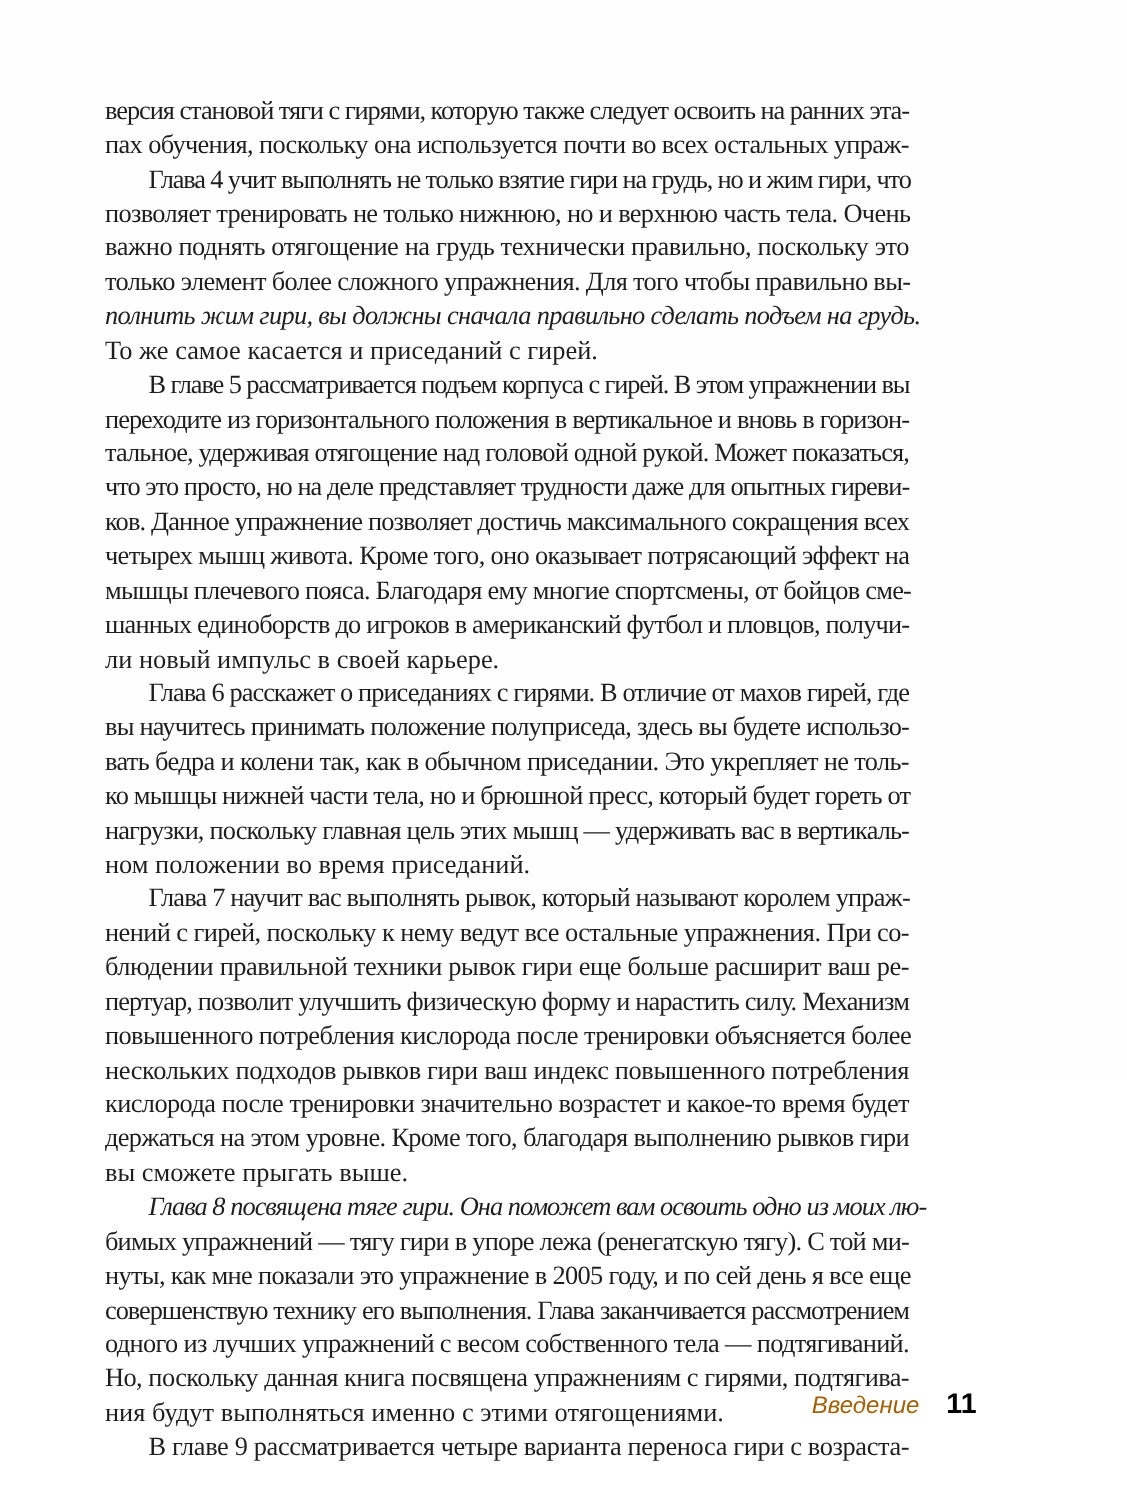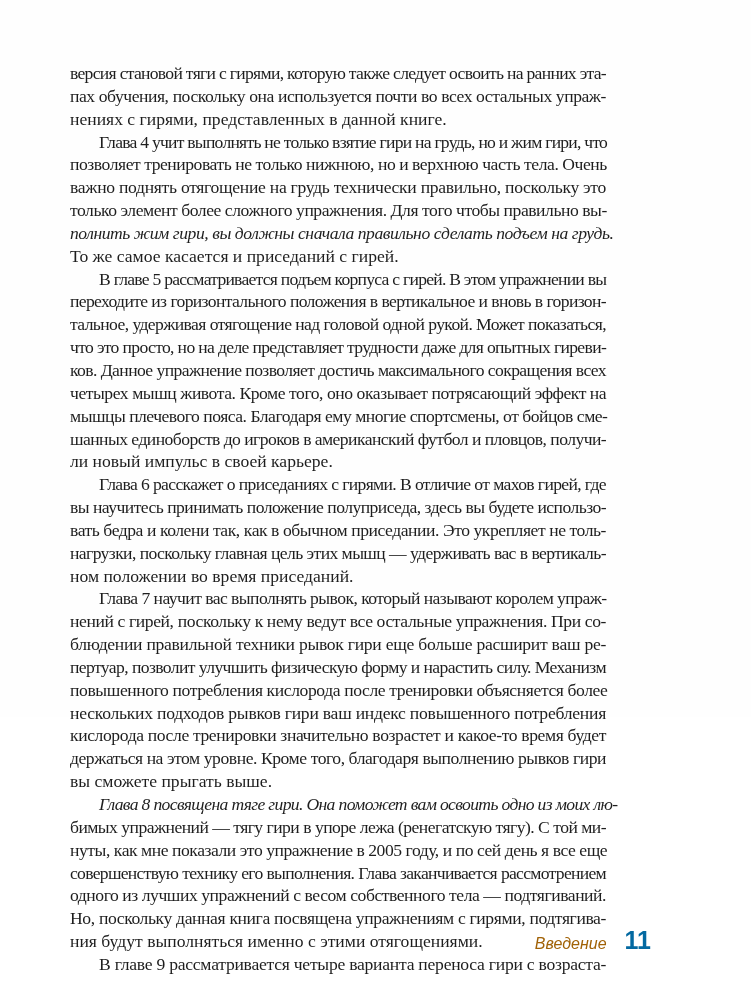--- a/index.html
+++ b/index.html
@@ -12,48 +12,48 @@
   }
   .line { display: block; white-space: nowrap; text-align: justify; text-align-last: justify; height: 22.85px; }
   .line.last { text-align-last: left; }
   .line.indent { padding-left: 29px; }
   .footer {
     position: absolute; top: 926px; right: 100px;
     font-family: "Liberation Sans", "DejaVu Sans", sans-serif;
     display: flex; align-items: baseline; gap: 18px;
   }
   .running-title { font-style: italic; font-size: 16px; color: #a16207; }
-  .page-number { font-weight: bold; font-size: 25px; color: #0369a1; }
+  .page-number { font-weight: bold; font-size: 19px; color: #000000; }
 </style>
 </head>
 <body>
 
 <div class="page">
   <div class="body-text" id="body-text">
       <span class="line" style="letter-spacing: -0.7px;">версия становой тяги с гирями, которую также следует освоить на ранних эта-</span>
       <span class="line" style="letter-spacing: -0.45px;">пах обучения, поскольку она используется почти во всех остальных упраж-</span>
-      <span class="line last">нениях с гирями, представленных в данной книге.</span>
       <span class="line indent" style="letter-spacing: -0.75px;">Глава 4 учит выполнять не только взятие гири на грудь, но и жим гири, что</span>
       <span class="line" style="letter-spacing: -0.45px;">позволяет тренировать не только нижнюю, но и верхнюю часть тела. Очень</span>
       <span class="line" style="letter-spacing: -0.3px; font-family: Liberation Serif, serif;">важно поднять отягощение на грудь технически правильно, поскольку это</span>
       <span class="line" style="letter-spacing: -0.45px;">только элемент более сложного упражнения. Для того чтобы правильно вы-</span>
       <span class="line" style="letter-spacing: -0.45px; font-style: italic;">полнить жим гири, вы должны сначала правильно сделать подъем на грудь.</span>
       <span class="line last">То же самое касается и приседаний с гирей.</span>
       <span class="line indent" style="letter-spacing: -0.75px;">В главе 5 рассматривается подъем корпуса с гирей. В этом упражнении вы</span>
       <span class="line" style="letter-spacing: -0.65px;">переходите из горизонтального положения в вертикальное и вновь в горизон-</span>
       <span class="line" style="letter-spacing: -0.6px;">тальное, удерживая отягощение над головой одной рукой. Может показаться,</span>
       <span class="line" style="letter-spacing: -0.65px;">что это просто, но на деле представляет трудности даже для опытных гиреви-</span>
       <span class="line" style="letter-spacing: -0.6px;">ков. Данное упражнение позволяет достичь максимального сокращения всех</span>
       <span class="line" style="letter-spacing: -0.45px;">четырех мышц живота. Кроме того, оно оказывает потрясающий эффект на</span>
       <span class="line" style="letter-spacing: -0.5px;">мышцы плечевого пояса. Благодаря ему многие спортсмены, от бойцов сме-</span>
       <span class="line" style="letter-spacing: -0.55px;">шанных единоборств до игроков в американский футбол и пловцов, получи-</span>
       <span class="line last">ли новый импульс в своей карьере.</span>
       <span class="line indent" style="letter-spacing: -0.65px;">Глава 6 расскажет о приседаниях с гирями. В отличие от махов гирей, где</span>
       <span class="line" style="letter-spacing: -0.55px;">вы научитесь принимать положение полуприседа, здесь вы будете использо-</span>
       <span class="line" style="letter-spacing: -0.45px;">вать бедра и колени так, как в обычном приседании. Это укрепляет не толь-</span>
+      <span class="line" style="letter-spacing: -0.55px;">ко мышцы нижней части тела, но и брюшной пресс, который будет гореть от</span>
       <span class="line" style="letter-spacing: -0.6px;">нагрузки, поскольку главная цель этих мышц — удерживать вас в вертикаль-</span>
       <span class="line last">ном положении во время приседаний.</span>
       <span class="line indent" style="letter-spacing: -0.55px;">Глава 7 научит вас выполнять рывок, который называют королем упраж-</span>
       <span class="line" style="letter-spacing: -0.4px;">нений с гирей, поскольку к нему ведут все остальные упражнения. При со-</span>
       <span class="line" style="letter-spacing: -0.3px;">блюдении правильной техники рывок гири еще больше расширит ваш ре-</span>
       <span class="line" style="letter-spacing: -0.6px;">пертуар, позволит улучшить физическую форму и нарастить силу. Механизм</span>
       <span class="line" style="letter-spacing: -0.4px;">повышенного потребления кислорода после тренировки объясняется более</span>
       <span class="line" style="letter-spacing: -0.25px;">нескольких подходов рывков гири ваш индекс повышенного потребления</span>
       <span class="line" style="letter-spacing: -0.4px;">кислорода после тренировки значительно возрастет и какое-то время будет</span>
       <span class="line" style="letter-spacing: -0.45px;">держаться на этом уровне. Кроме того, благодаря выполнению рывков гири</span>

